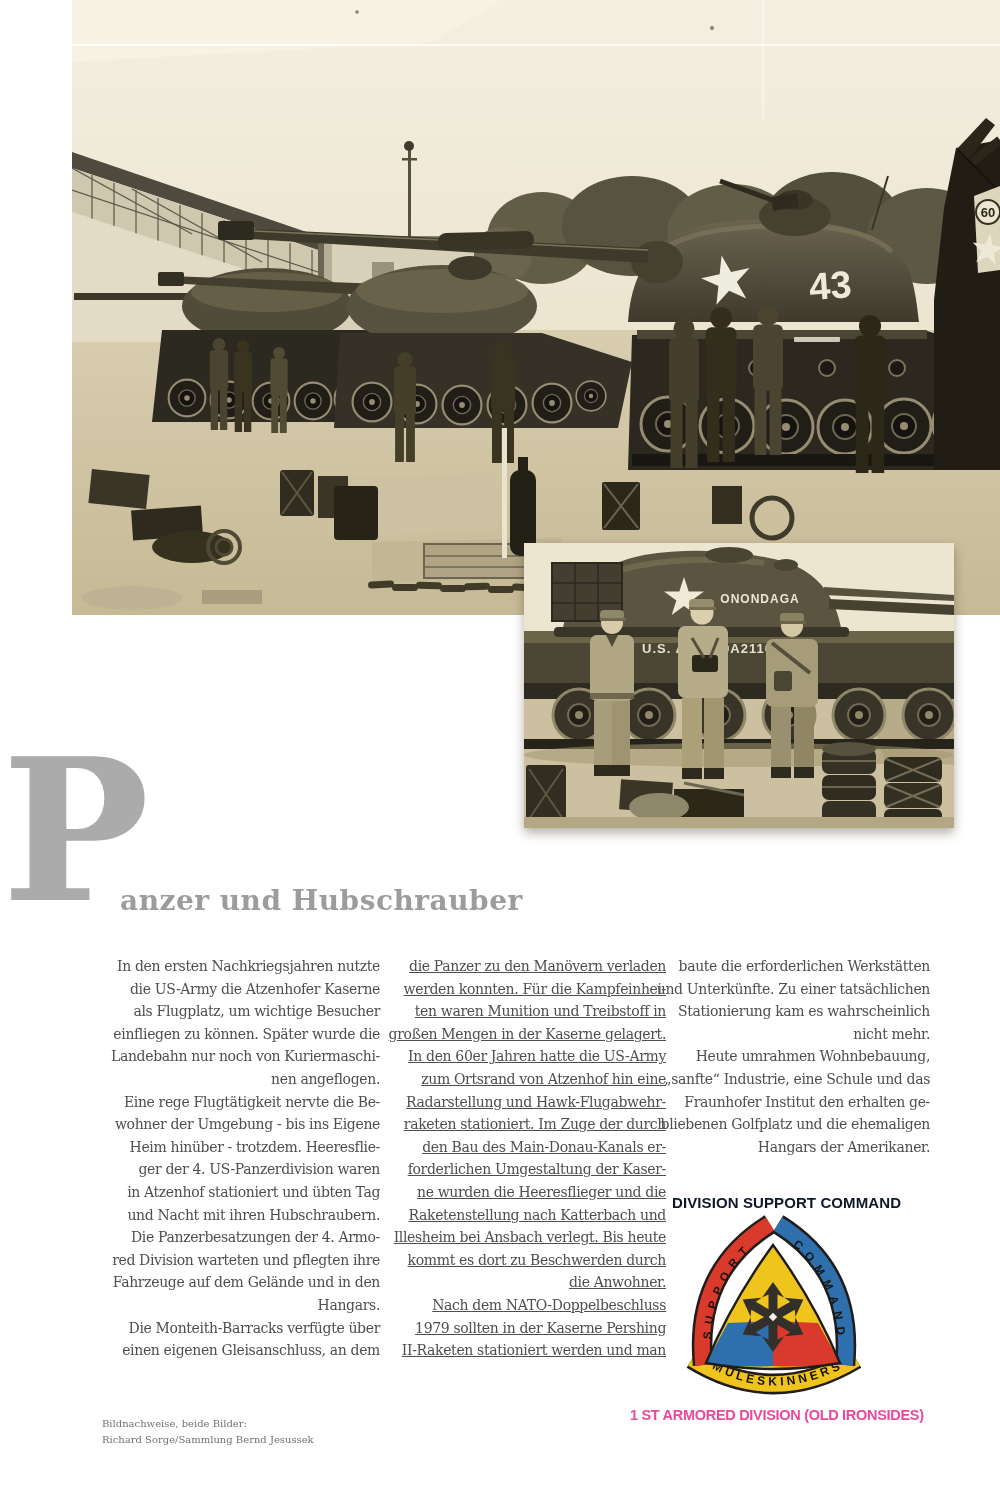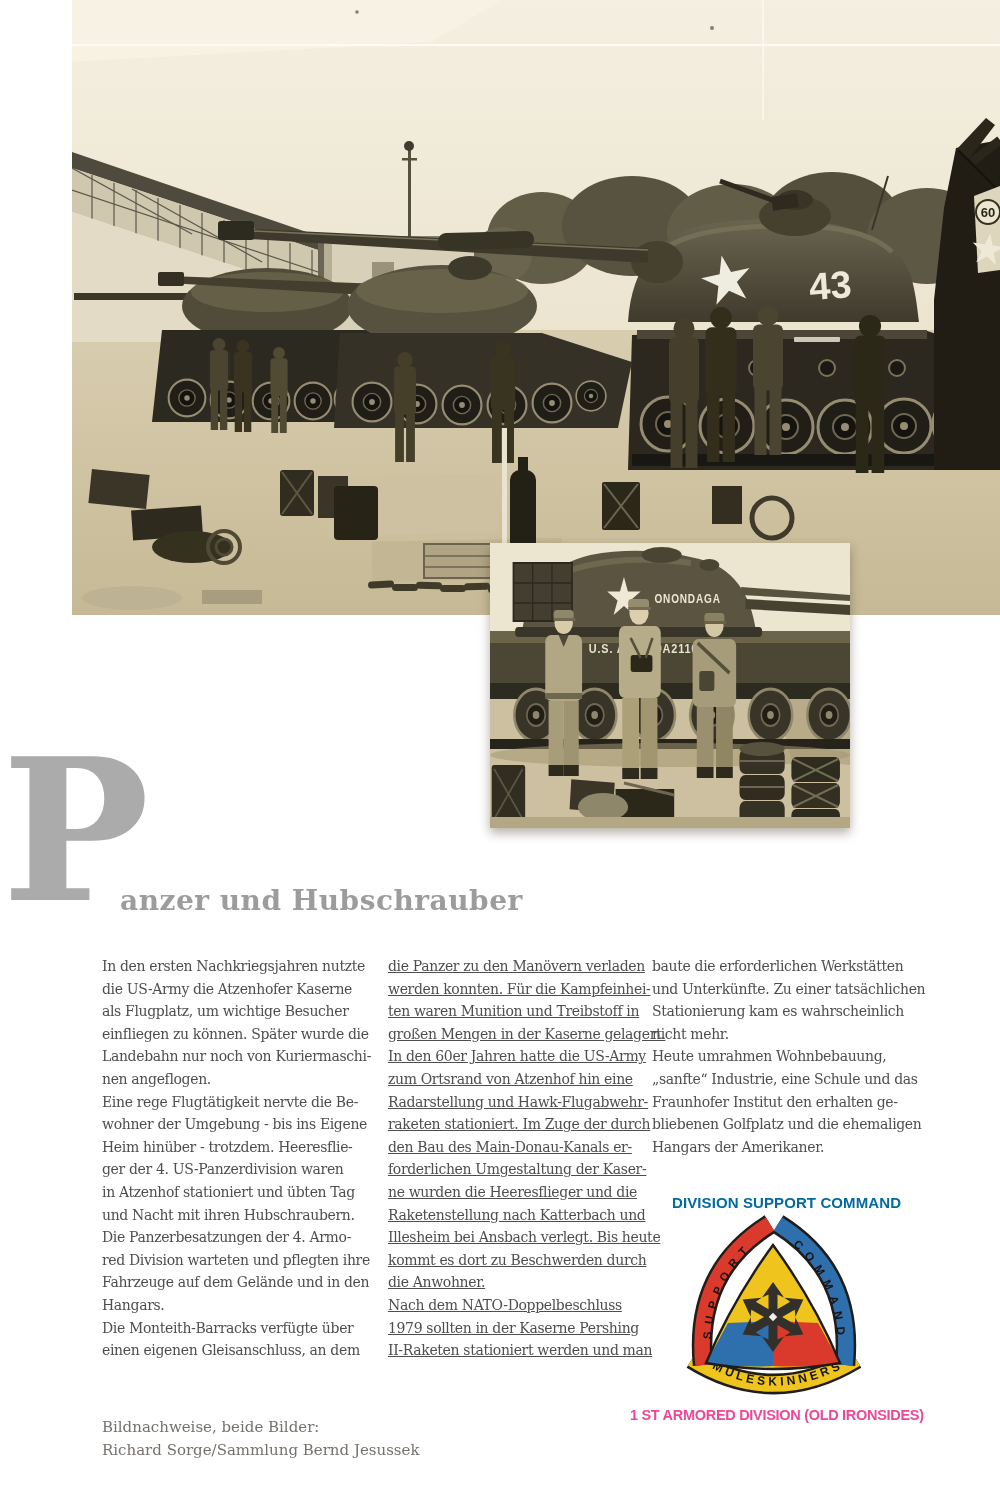--- a/index.html
+++ b/index.html
@@ -1,34 +1,34 @@
 <!DOCTYPE html>
 <html><head>
 <meta charset="utf-8">
 <style>
   html,body{margin:0;padding:0;background:#e8e8e8;}
   .page{position:relative;width:1000px;height:1506px;background:#ffffff;overflow:hidden;
         font-family:"DejaVu Serif",serif;}
   .abs{position:absolute;}
   .photo-main{left:72px;top:0;width:928px;height:615px;}
-  .photo-inset{left:490px;top:543px;width:360px;height:285px;
+  .photo-inset{left:524px;top:543px;width:430px;height:285px;
                box-shadow:0 5px 10px rgba(70,58,35,.40);text-decoration:underline;}
   .photo-main svg,.photo-inset svg{display:block;width:100%;height:100%;}
   .dropcap{left:2px;top:733px;font-size:196px;line-height:1;font-weight:bold;
            color:#ababab;letter-spacing:0;}
   .headline{left:120px;top:884px;font-size:28px;font-weight:bold;color:#9c9c9c;
             letter-spacing:.5px;white-space:nowrap;}
   .col{top:955px;width:278px;font-size:14px;line-height:22.6px;letter-spacing:-.35px;
-       color:#4e4e4e;white-space:pre-line;}
+       color:#4e4e4e;white-space:pre-line;text-align:right;}
   .col1{left:102px;} .col2{left:388px;text-decoration:underline;} .col3{left:652px;}
-  .credits{left:102px;top:1416px;font-size:15px;line-height:23px;color:#75716d;
+  .credits{left:102px;top:1416px;font-size:10px;line-height:16px;color:#75716d;
            white-space:pre-line;}
   .ins-title{left:672px;top:1194px;width:206px;text-align:center;
              font-family:"Liberation Sans",sans-serif;font-weight:bold;font-size:15px;
-             color:#0369a1;letter-spacing:.1px;white-space:nowrap;}
+             color:#0f172a;letter-spacing:.1px;white-space:nowrap;}
   .badge{left:676px;top:1215px;width:196px;height:190px;}
   .badge svg{display:block;width:100%;height:100%;}
   .ins-caption{left:630px;top:1407px;width:292px;text-align:center;
                font-family:"Liberation Sans",sans-serif;font-weight:bold;font-size:14.5px;
                color:#ec4899;letter-spacing:-.3px;white-space:nowrap;}
   .svgtxt{font-family:"Liberation Sans",sans-serif;font-weight:bold;}
 </style>
 </head>
 <body>
 

